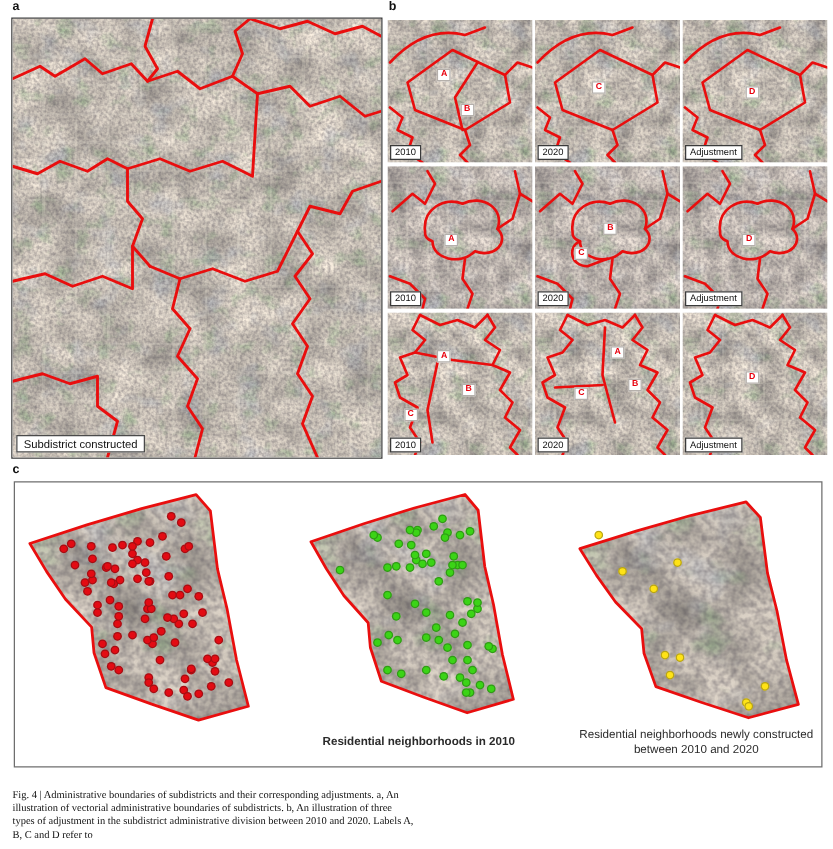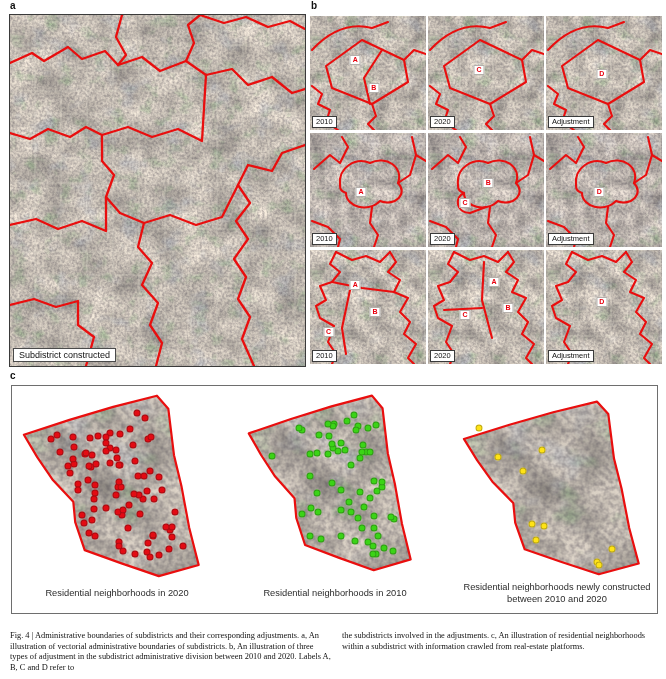--- a/index.html
+++ b/index.html
@@ -401,21 +401,20 @@
           <span class="dot" style="left: 67.5814%; top: 88.5134%; background: rgb(227, 11, 19);"></span>
           <span class="dot" style="left: 77.2198%; top: 84.1618%; background: rgb(227, 11, 19);"></span>
           <span class="dot" style="left: 44.1321%; top: 27.3703%; background: rgb(227, 11, 19);"></span>
           <span class="dot" style="left: 29.2987%; top: 49.5187%; background: rgb(227, 11, 19);"></span>
           <span class="dot" style="left: 84.5578%; top: 82.9161%; background: rgb(227, 11, 19);"></span>
           <span class="dot" style="left: 43.9821%; top: 24.3918%; background: rgb(227, 11, 19);"></span>
           <span class="dot" style="left: 35.0729%; top: 39.9752%; background: rgb(227, 11, 19);"></span>
           <span class="dot" style="left: 34.829%; top: 47.2691%; background: rgb(227, 11, 19);"></span>
         </div>
       </div>
-      <div class="ccap" style="left: 10px; top: 202px; width: 190px;">Residential neighborhoods in 2020</div>
       <div class="cmap" style="left: 235px; top: 6px; width: 176px; height: 180px;">
         <svg viewBox="0 0 100 100" preserveAspectRatio="none">
           <clipPath id="cp1">
             <path d="M71,2L77,9L80,34L84,51L88,73L93,93L72,99L52,92L33,85L28,70L27,59L16,47L8,35L1,23L25,15L48,8Z"></path>
           </clipPath>
           <g clip-path="url(#cp1)">
             <rect width="100" height="100" filter="url(#satC)"></rect>
             <rect width="100" height="100" filter="url(#veg)"></rect>
             <rect width="100" height="100" filter="url(#blu)"></rect>
             <rect width="100" height="100" filter="url(#det)"></rect>
@@ -480,21 +479,21 @@
           <span class="dot" style="left: 65.2734%; top: 33.3245%; background: rgb(59, 212, 22);"></span>
           <span class="dot" style="left: 14.3253%; top: 35.7578%; background: rgb(59, 212, 22);"></span>
           <span class="dot" style="left: 39.943%; top: 33.8839%; background: rgb(59, 212, 22);"></span>
           <span class="dot" style="left: 72.3032%; top: 49.3114%; background: rgb(59, 212, 22);"></span>
           <span class="dot" style="left: 53.4782%; top: 54.206%; background: rgb(59, 212, 22);"></span>
           <span class="dot" style="left: 65.4416%; top: 75.6297%; background: rgb(59, 212, 22);"></span>
           <span class="dot" style="left: 61.9603%; top: 20.8947%; background: rgb(59, 212, 22);"></span>
           <span class="dot" style="left: 41.1698%; top: 24.1337%; background: rgb(59, 212, 22);"></span>
         </div>
       </div>
-      <div class="ccap" style="left: 235px; top: 202px; width: 176px;">Residential neighborhoods in 2010</div>
+      <div class="ccap" style="left: 235px; top: 202px; width: 176px; font-weight: bold;">Residential neighborhoods in 2010</div>
       <div class="cmap" style="left: 450px; top: 12px; width: 190px; height: 178px;">
         <svg viewBox="0 0 100 100" preserveAspectRatio="none">
           <clipPath id="cp2">
             <path d="M71,2L77,9L80,34L84,51L88,73L93,93L72,99L52,92L33,85L28,70L27,59L16,47L8,35L1,23L25,15L48,8Z"></path>
           </clipPath>
           <g clip-path="url(#cp2)">
             <rect width="100" height="100" filter="url(#satC)"></rect>
             <rect width="100" height="100" filter="url(#veg)"></rect>
             <rect width="100" height="100" filter="url(#blu)"></rect>
             <rect width="100" height="100" filter="url(#det)"></rect>
@@ -512,15 +511,14 @@
           <span class="dot" style="left: 79%; top: 85%; background: rgb(255, 227, 22);"></span>
           <span class="dot" style="left: 71%; top: 92%; background: rgb(255, 227, 22);"></span>
           <span class="dot" style="left: 72%; top: 94%; background: rgb(255, 227, 22);"></span>
         </div>
       </div>
       <div class="ccap" style="left: 450px; top: 196px; width: 190px;">Residential neighborhoods newly constructed between 2010 and 2020</div>
     </div>
 
   <div class="figcap">
     <div class="col" id="capL"><span class="b">Fig. 4 | Administrative boundaries of subdistricts and their corresponding adjustments. </span><span class="b">a</span><span>, An illustration of vectorial administrative boundaries of subdistricts. </span><span class="b">b</span><span>, An illustration of three types of adjustment in the subdistrict administrative division between 2010 and 2020. Labels A, B, C and D refer to</span></div>
-    <div class="col" id="capR"><span>the subdistricts involved in the adjustments. </span><span class="b">c</span><span>, An illustration of residential neighborhoods within a subdistrict with information crawled from real-estate platforms.</span></div>
   </div>
 </div>
 
 </body></html>

